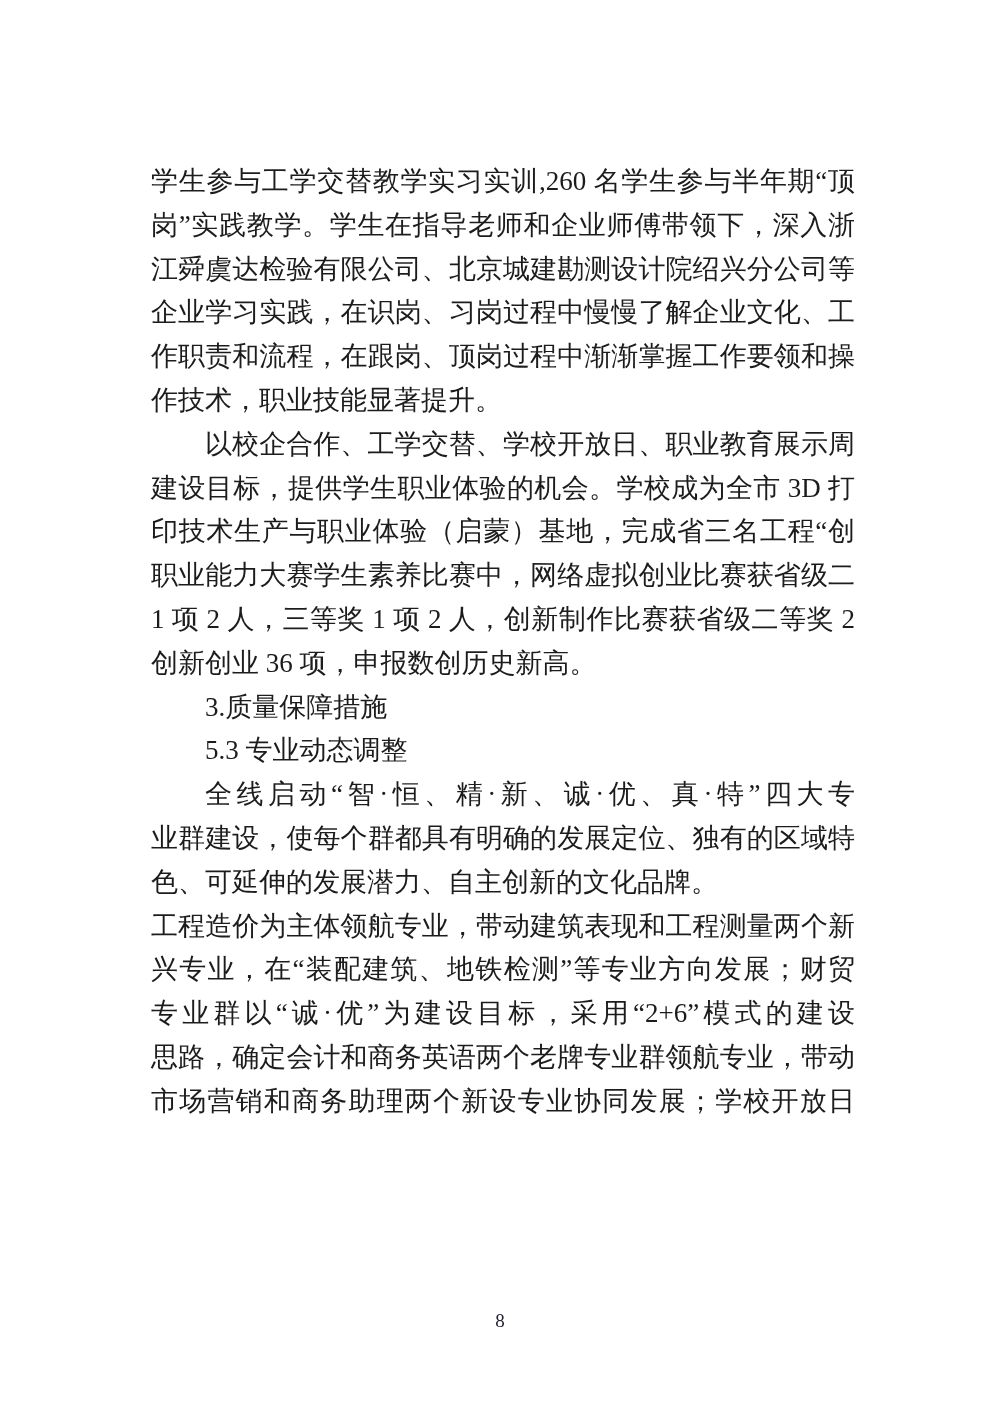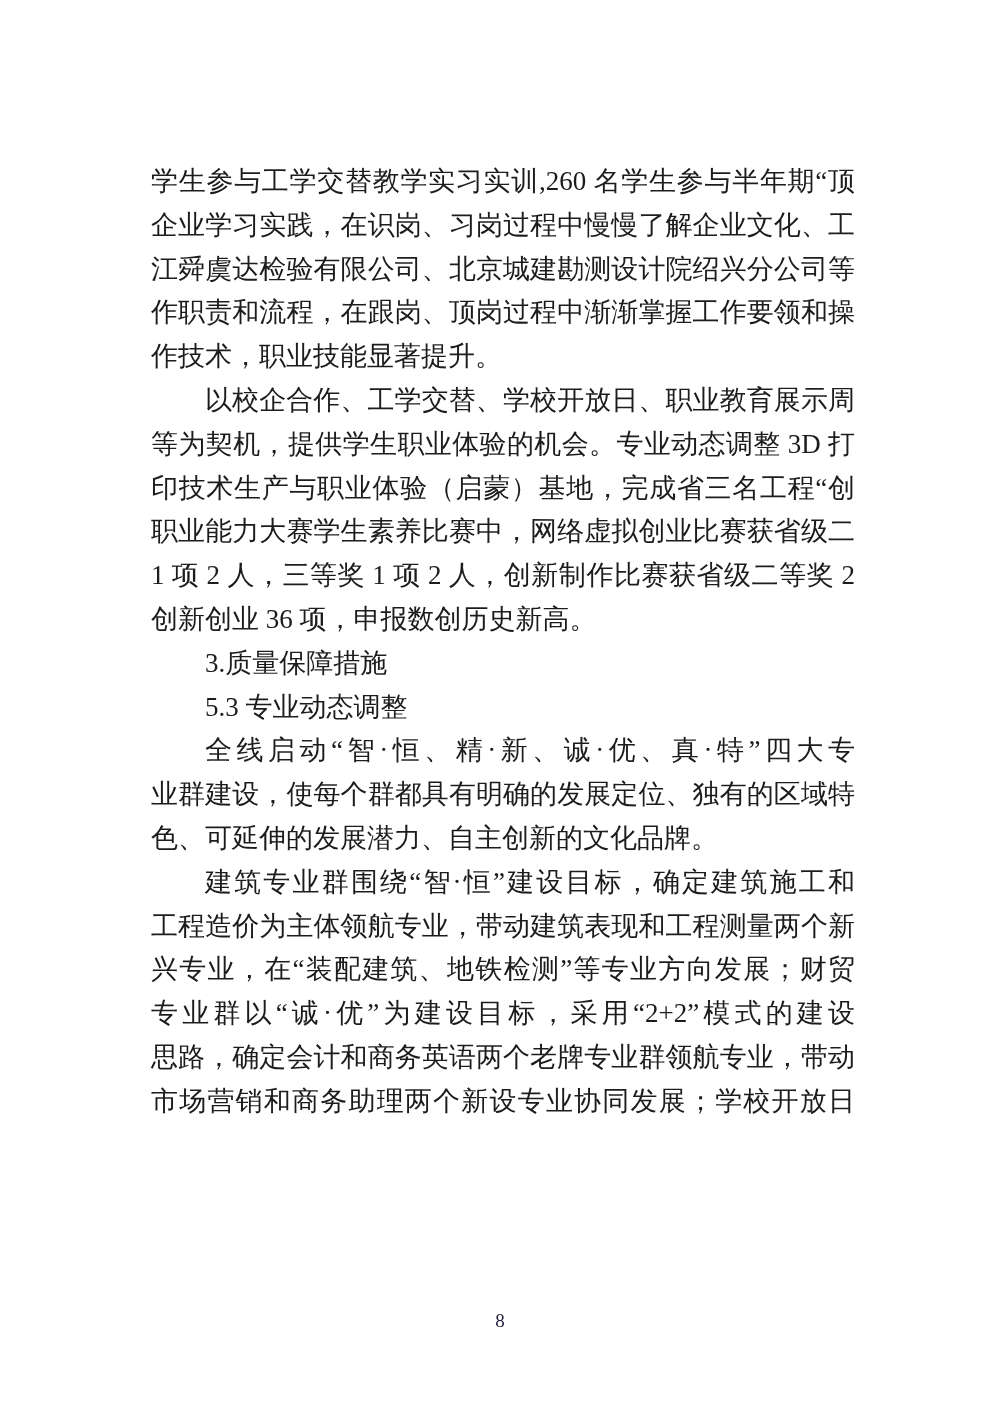--- a/index.html
+++ b/index.html
@@ -52,37 +52,37 @@
     line-height: 22px;
     color: #22223a;
   }
 </style>
 </head>
 <body>
 
 <div class="page">
   <div class="text-block">
     <div class="line">学生参与工学交替教学实习实训,260 名学生参与半年期“顶</div>
+    <div class="line">岗”实践教学。学生在指导老师和企业师傅带领下，深入浙</div>
+    <div class="line">江舜虞达检验有限公司、北京城建勘测设计院绍兴分公司等</div>
     <div class="line">企业学习实践，在识岗、习岗过程中慢慢了解企业文化、工</div>
-    <div class="line">江舜虞达检验有限公司、北京城建勘测设计院绍兴分公司等</div>
     <div class="line">作职责和流程，在跟岗、顶岗过程中渐渐掌握工作要领和操</div>
     <div class="line left">作技术，职业技能显著提升。</div>
     <div class="line ind">以校企合作、工学交替、学校开放日、职业教育展示周</div>
-    <div class="line">等为契机，提供学生职业体验的机会。专业动态调整 3D 打</div>
+    <div class="line">建设目标，提供学生职业体验的机会。学校成为全市 3D 打</div>
     <div class="line">印技术生产与职业体验（启蒙）基地，完成省三名工程“创</div>
     <div class="line">职业能力大赛学生素养比赛中，网络虚拟创业比赛获省级二</div>
     <div class="line">1 项 2 人，三等奖 1 项 2 人，创新制作比赛获省级二等奖 2</div>
     <div class="line left">创新创业 36 项，申报数创历史新高。</div>
     <div class="line left ind">3.质量保障措施</div>
     <div class="line left ind">5.3 专业动态调整</div>
     <div class="line ind">全线启动“智·恒、精·新、诚·优、真·特”四大专</div>
     <div class="line">业群建设，使每个群都具有明确的发展定位、独有的区域特</div>
     <div class="line left">色、可延伸的发展潜力、自主创新的文化品牌。</div>
-    <div class="line ind">建筑专业群围绕“智·恒”建设目标，确定建筑施工和</div>
     <div class="line">工程造价为主体领航专业，带动建筑表现和工程测量两个新</div>
     <div class="line">兴专业，在“装配建筑、地铁检测”等专业方向发展；财贸</div>
-    <div class="line">专业群以“诚·优”为建设目标，采用“2+2”模式的建设</div>
+    <div class="line">专业群以“诚·优”为建设目标，采用“2+6”模式的建设</div>
     <div class="line">思路，确定会计和商务英语两个老牌专业群领航专业，带动</div>
     <div class="line">市场营销和商务助理两个新设专业协同发展；学校开放日</div>
   </div>
 
   <div class="page-number">8</div>
 </div>
 
 </body></html>

